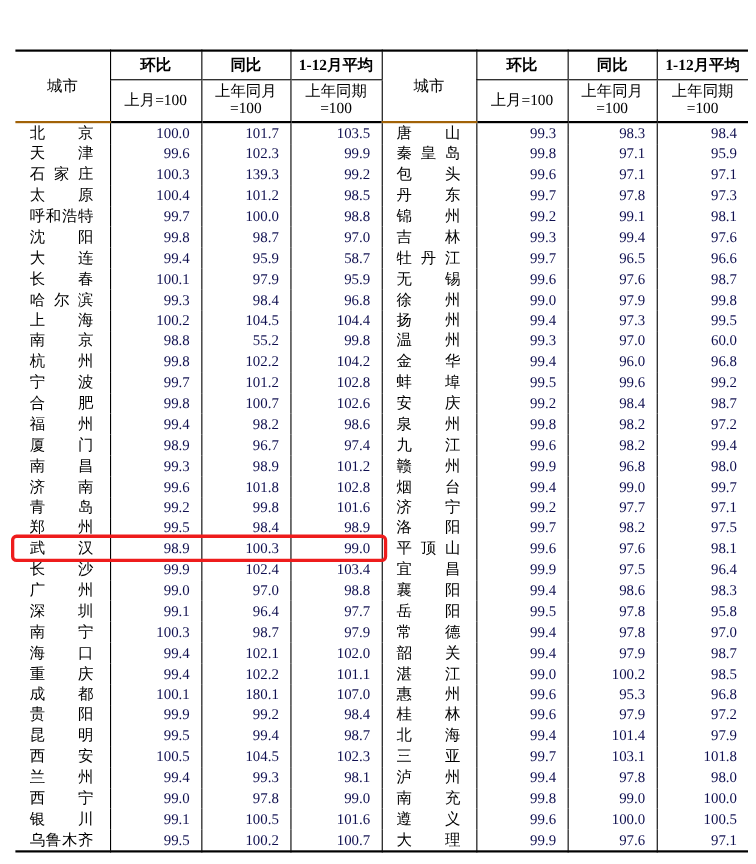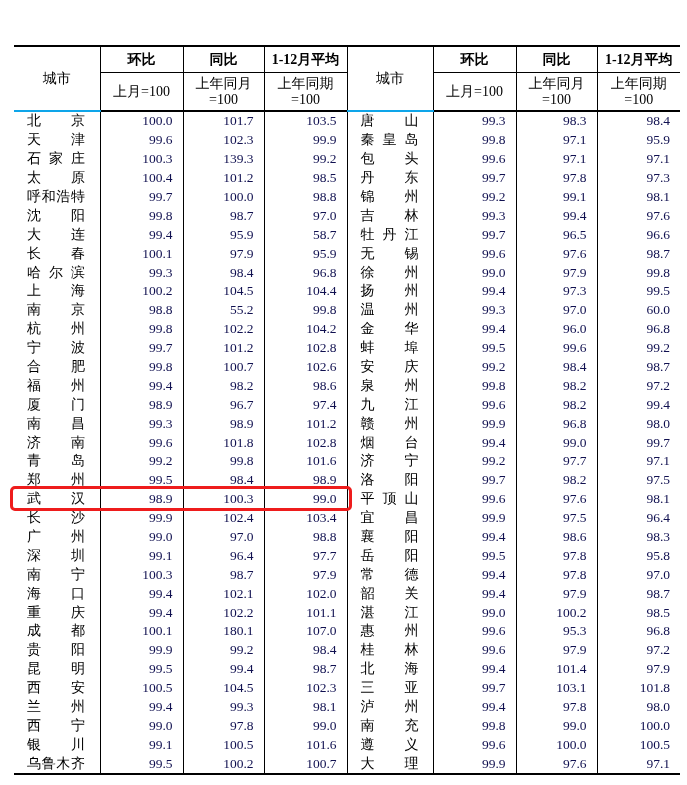--- a/index.html
+++ b/index.html
@@ -52,21 +52,21 @@
   }
   .bl { border-left: 1px solid #000; }
   th.group {
     border-bottom: 1px solid #000;
     height: 25px;
     font-size: 14px;
     text-align: center;
     font-weight: bold;
   }
   th.city-h {
-    border-bottom: 2px solid #0ea5e9;
+    border-bottom: 2px solid #a16207;
     font-size: 14px;
     text-align: center;
   }
   tr.sub th {
     border-bottom: 2px solid #000;
     height: 37px;
     font-size: 14px;
     text-align: center;
     line-height: 16px;
   }

